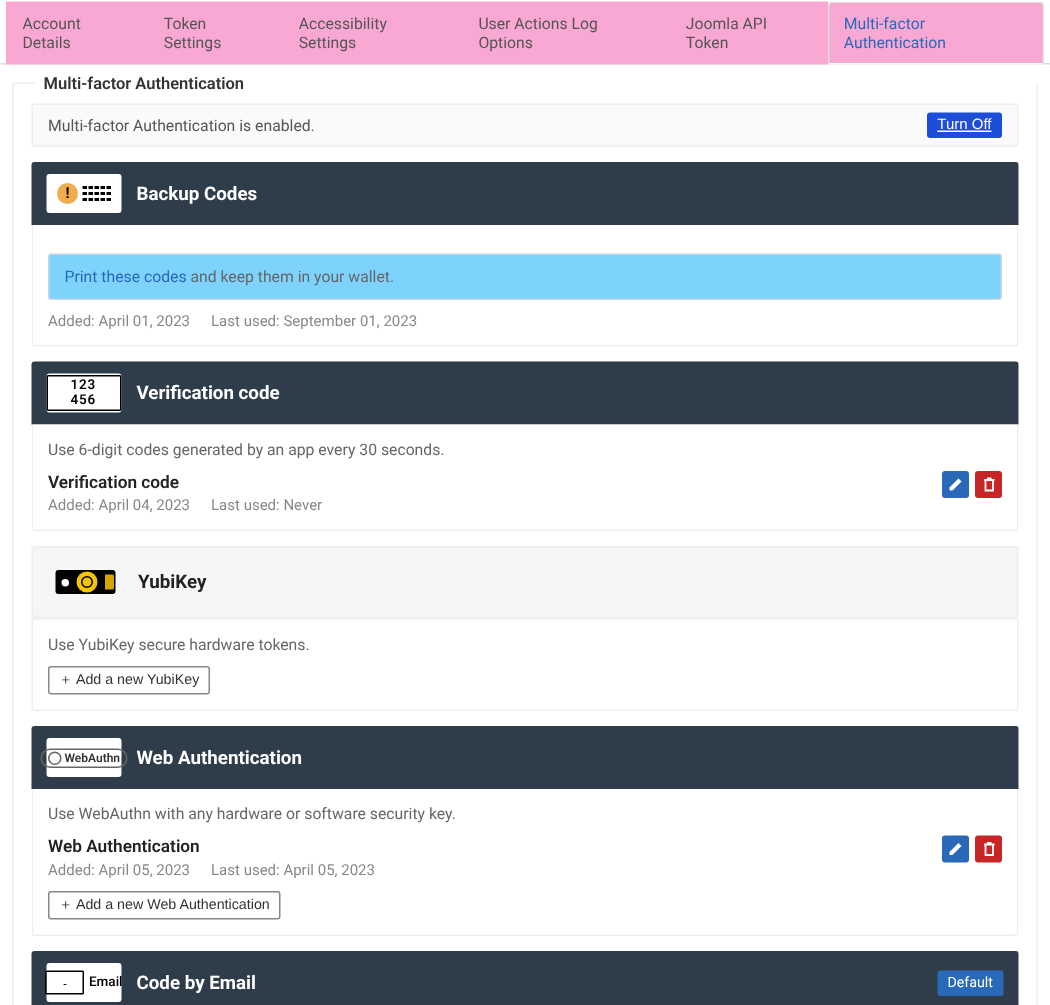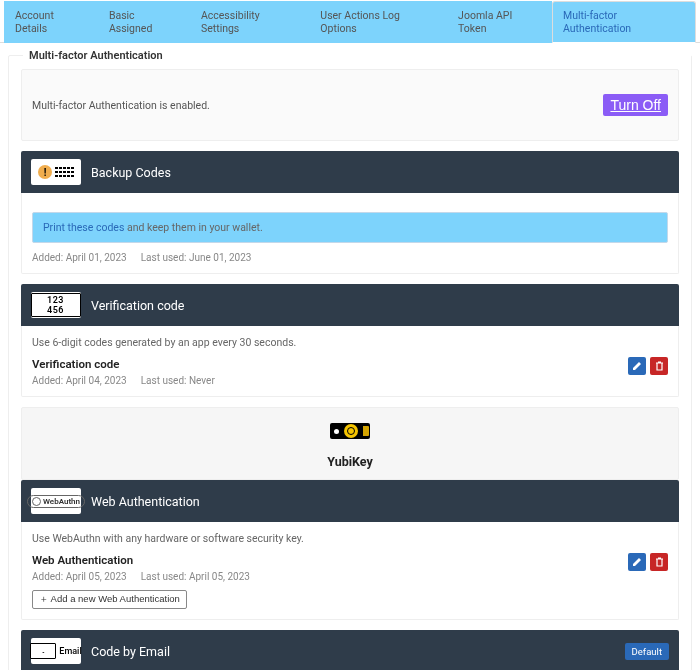--- a/index.html
+++ b/index.html
@@ -1,40 +1,40 @@
 <!DOCTYPE html>
 <html><head>
 <meta charset="utf-8">
 <style>
   * { box-sizing: border-box; margin: 0; padding: 0; }
   body { font-family: -apple-system, BlinkMacSystemFont, "Segoe UI", Roboto, Arial, sans-serif; font-size: 12px; background: #fff; color: #333; width: 700px; }
   .tabs { display: flex; border-bottom: 1px solid #ddd; padding: 0 4px; }
-  .tab { padding: 7px 10px; font-size: 10.5px; color: #555; cursor: pointer; border: 1px solid transparent; border-bottom: none; position: relative; top: 1px; background: #7dd3fc; }
+  .tab { padding: 7px 10px; font-size: 10.5px; color: #555; cursor: pointer; border: 1px solid transparent; border-bottom: none; position: relative; top: 1px; background: #f9a8d4; }
   .tab.active { color: #2a69b8; border: 1px solid #ddd; border-bottom: 1px solid #fff; border-radius: 3px 3px 0 0; }
   .fieldset { margin: 12px 8px 0 8px; border: 1px solid #eee; border-radius: 2px; padding: 0 0 10px 0; }
   .legend { font-size: 11px; font-weight: 600; padding: 0 6px; margin-left: 14px; background: #fff; position: relative; top: -7px; }
   .inner { padding: 0 12px; }
-  .status-row { display: flex; align-items: center; justify-content: space-between; background: #fafafa; border: 1px solid #eee; padding: 24px 10px; border-radius: 2px; font-size: 10.5px; color: #555; margin-bottom: 10px; }
-  .btn-danger { background: #8b5cf6; color: #fff; border: none; padding: 3px 7px; font-size: 14px; border-radius: 2px; cursor: pointer; text-decoration: underline; }
+  .status-row { display: flex; align-items: center; justify-content: space-between; background: #fafafa; border: 1px solid #eee; padding: 5px 10px; border-radius: 2px; font-size: 10.5px; color: #555; margin-bottom: 10px; }
+  .btn-danger { background: #1d4ed8; color: #fff; border: none; padding: 3px 7px; font-size: 10px; border-radius: 2px; cursor: pointer; text-decoration: underline; }
   .section-header { background: #2f3c4a; color: #fff; display: flex; align-items: center; padding: 8px 10px; border-radius: 2px 2px 0 0; gap: 10px; }
-  .section-header .title { font-size: 12.5px; font-weight: 400; }
+  .section-header .title { font-size: 12.5px; font-weight: 700; }
   .section-body { background: #fff; border: 1px solid #eee; border-top: none; padding: 10px; font-size: 10.5px; color: #666; border-radius: 0 0 2px 2px; margin-bottom: 10px; }
   .method-icon { width: 50px; height: 26px; background: #fff; border-radius: 2px; display: flex; align-items: center; justify-content: center; flex-shrink: 0; }
   .alert-info { background: #7dd3fc; border: 1px solid #c3d8ea; padding: 8px 10px; border-radius: 2px; margin: 9px 0; font-size: 10.5px; }
   .alert-info a { color: #2a69b8; text-decoration: none; }
   .meta { font-size: 10px; color: #888; margin-top: 4px; }
   .meta .gap { display: inline-block; width: 14px; }
   .instance-row { display: flex; justify-content: space-between; align-items: flex-start; margin-top: 8px; }
   .instance-title { font-size: 11.5px; font-weight: 600; color: #222; }
   .instance-actions { display: flex; gap: 4px; }
   .icon-btn { width: 18px; height: 18px; border: none; border-radius: 2px; cursor: pointer; display: flex; align-items: center; justify-content: center; }
   .icon-btn.edit { background: #2a69b8; color: #fff; }
   .icon-btn.delete { background: #c72626; color: #fff; }
   .add-btn { display: inline-block; border: 1px solid #888; background: #fff; color: #333; font-size: 9.5px; padding: 2px 6px; border-radius: 2px; cursor: pointer; margin-top: 8px; }
-  .yubi-header { background: #f6f6f6; border: 1px solid #eee; display: flex; align-items: center; gap: 10px; padding: 10px; border-radius: 2px; flex-direction: column; }
+  .yubi-header { background: #f6f6f6; border: 1px solid #eee; display: flex; align-items: center; gap: 10px; padding: 10px; border-radius: 2px; }
   .yubi-header .title { font-size: 12.5px; font-weight: 700; color: #222; }
   .default-badge { background: #2a69b8; color: #fff; font-size: 9.5px; padding: 3px 7px; border-radius: 2px; margin-left: auto; }
   
   .ico-backup { display:flex; align-items:center; gap:3px; }
   .ico-backup .circ { width:14px; height:14px; background:#f0ad4e; border-radius:50%; display:flex; align-items:center; justify-content:center; font-weight:bold; font-size:10px; color:#000;}
   .ico-backup .lines { display:flex; flex-direction:column; gap:2px;}
   .ico-backup .lines span{ display:flex; gap:1px;}
   .ico-backup .lines i{ width:3px; height:2px; background:#000; display:block;}
   .ico-code { border:1.5px solid #000; padding:1px 15px; font-size:9px; font-weight:600; color:#000; letter-spacing:.5px; border-radius:1px;}
   .ico-yubi { width:40px; height:16px; background:#000; border-radius:2px; position:relative; display:flex; align-items:center;}
@@ -48,21 +48,21 @@
   .ico-email::after{content:"";position:absolute;top:0;left:0;right:0;height:8px;border-bottom:1.5px solid #000;border-left:1.5px solid transparent;border-right:1.5px solid transparent;clip-path:polygon(0 0,100% 0,50% 100%);}
   .email-wrap{display:flex;align-items:center;gap:3px;}
   .email-label{font-size:9px;color:#000;font-weight:500;}
   svg { display:block; }
 </style>
 </head>
 <body>
 
 <div class="tabs">
   <div class="tab">Account Details</div>
-  <div class="tab">Basic Assigned</div>
+  <div class="tab">Token Settings</div>
   <div class="tab">Accessibility Settings</div>
   <div class="tab">User Actions Log Options</div>
   <div class="tab">Joomla API Token</div>
   <div class="tab active">Multi-factor Authentication</div>
 </div>
 
 <div class="fieldset">
   <div class="legend">Multi-factor Authentication</div>
   <div class="inner">
 
@@ -100,21 +100,21 @@
             </div>
         </div>
       </div>
       <div class="title">Backup Codes</div>
     </div>
     <div class="section-body">
       <div class="alert-info">
         <a href="#">Print these codes</a><span> and keep them in your wallet.</span>
       </div>
       <div class="meta">
-        <span>Added: April 01, 2023</span><span class="gap"></span><span>Last used: June 01, 2023</span>
+        <span>Added: April 01, 2023</span><span class="gap"></span><span>Last used: September 01, 2023</span>
       </div>
     </div>
 
     <div class="section-header">
       <div class="method-icon">
         <div class="ico-code">123 456</div>
       </div>
       <div class="title">Verification code</div>
     </div>
     <div class="section-body">
@@ -143,20 +143,24 @@
 
     <div class="yubi-header">
       <div class="method-icon" style="background:transparent">
         <div class="ico-yubi">
             <div class="gold"></div>
             <div class="tip"></div>
           </div>
       </div>
       <div class="title">YubiKey</div>
     </div>
+    <div class="section-body" style="border-top:1px solid #eee">
+      <div>Use YubiKey secure hardware tokens.</div>
+      <button class="add-btn">＋ Add a new YubiKey</button>
+    </div>
 
     <div class="section-header">
       <div class="method-icon">
         <div class="ico-webauthn">
             <span>WebAuthn</span>
           </div>
       </div>
       <div class="title">Web Authentication</div>
     </div>
     <div class="section-body">

